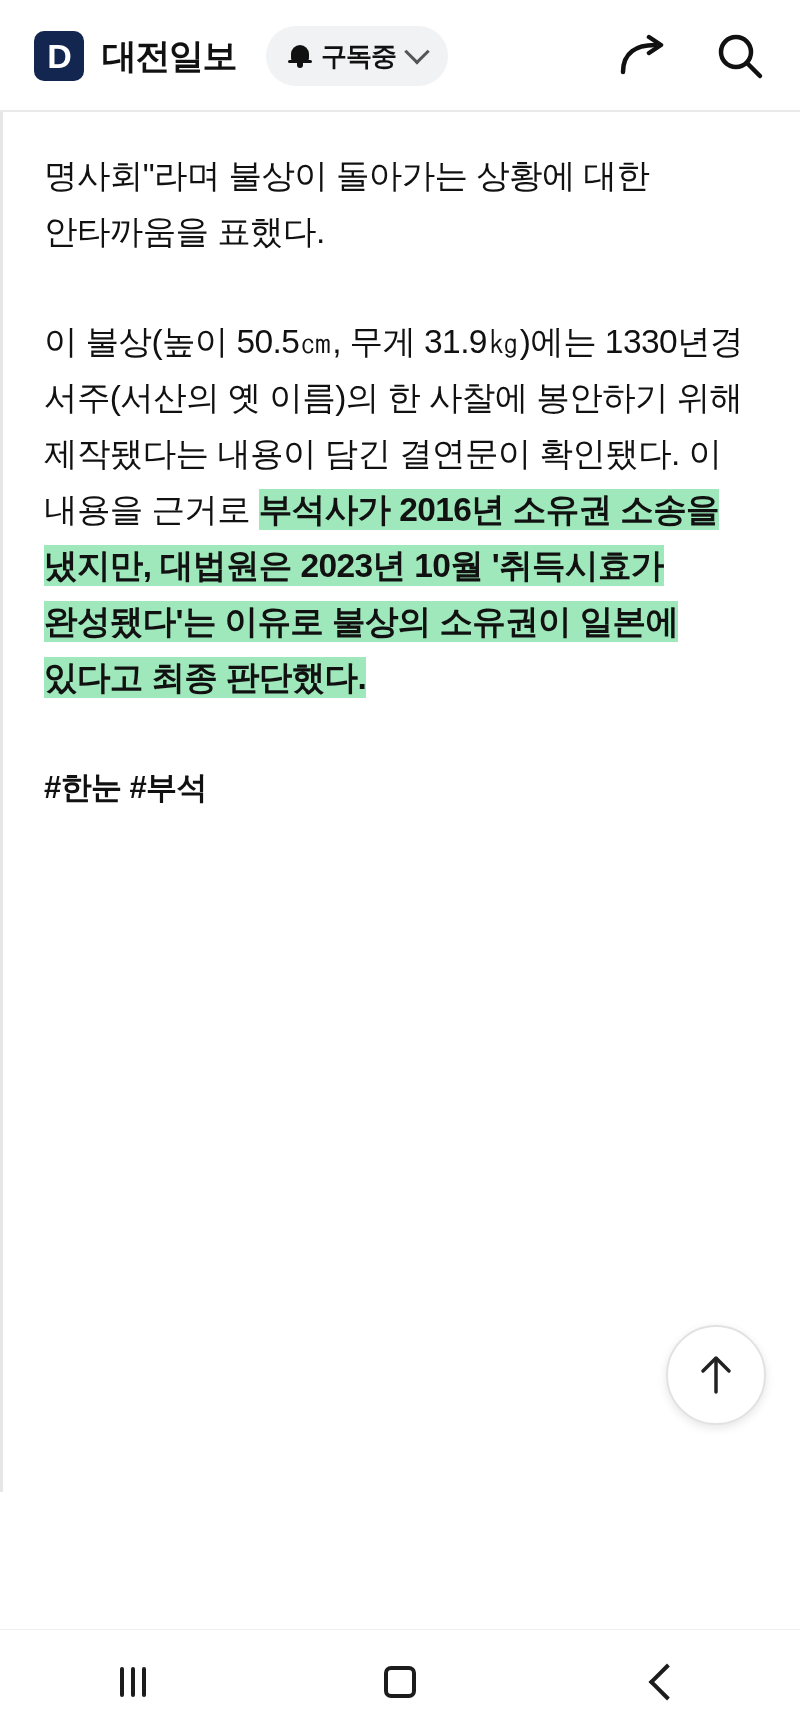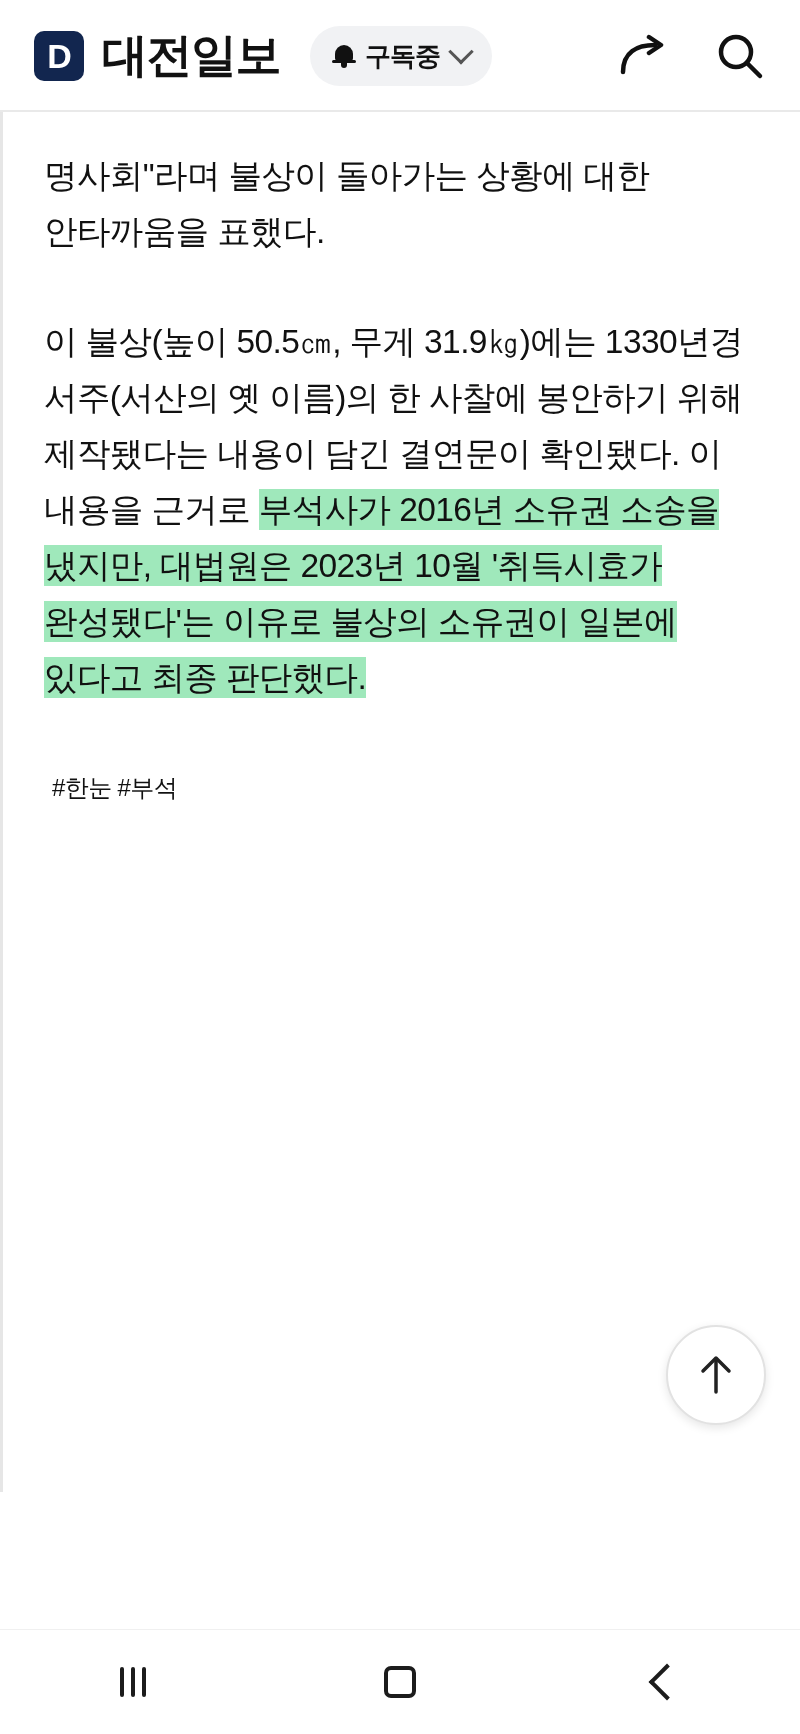--- a/index.html
+++ b/index.html
@@ -35,21 +35,21 @@
     font-size: 34px;
     font-weight: bold;
     display: flex;
     align-items: center;
     justify-content: center;
     flex: 0 0 auto;
     letter-spacing: -1px;
   }
   .brand-name {
     margin-left: 18px;
-    font-size: 46px;
+    font-size: 35px;
     font-weight: bold;
     color: #111111;
     letter-spacing: -1.5px;
     white-space: nowrap;
   }
   .subscribe-chip {
     margin-left: 30px;
     height: 60px;
     border-radius: 32px;
     background: #f1f2f4;
@@ -147,28 +147,30 @@
     letter-spacing: -0.6px;
     color: #111111;
     margin: 0 0 54px 0;
     word-break: keep-all;
   }
   .para:last-child { margin-bottom: 0; }
   .hl {
     background: #9fe8bb;
     padding: 2px 0;
     box-decoration-break: clone;
+    font-weight: bold;
     -webkit-box-decoration-break: clone;
   }
   .tags {
-    font-size: 24px;
+    font-size: 31px;
     line-height: 56px;
     color: #111111;
     letter-spacing: -0.6px;
-    margin: 8px;
+    margin: 0;
+    font-weight: bold;
   }
 
   
   .fab {
     position: absolute;
     right: 34px;
     top: 1325px;
     width: 96px;
     height: 96px;
     border-radius: 50%;

